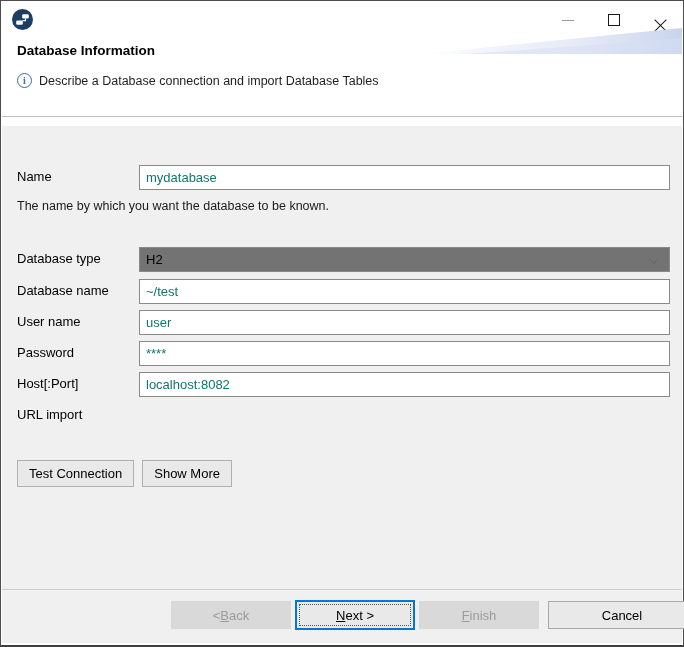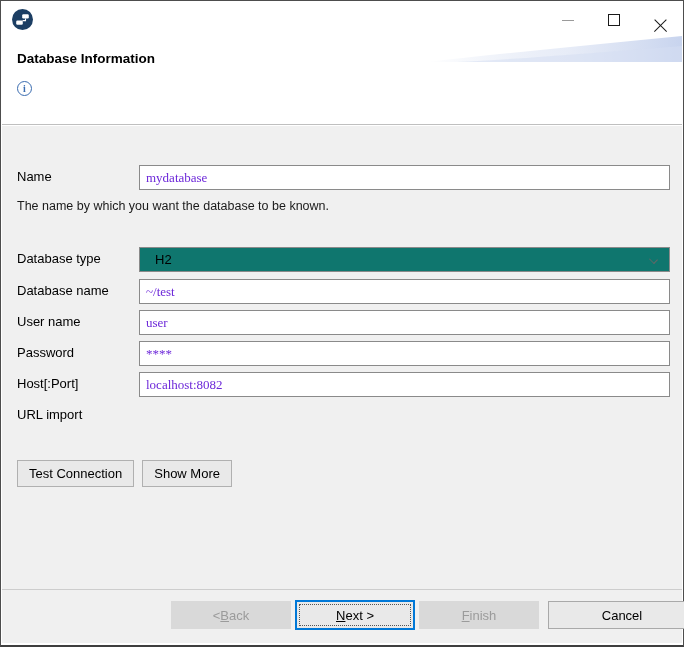--- a/index.html
+++ b/index.html
@@ -28,21 +28,21 @@
   .min-glyph { position:absolute; left:17px; top:19px; width:12px; height:1px; background:#9a9a9a; }
   .max-glyph { position:absolute; left:17px; top:13px; width:12px; height:12px; border:1px solid #1a1a1a; background:transparent; }
   .close-glyph { position:absolute; left:16px; top:18px; width:15px; height:15px; }
   .close-glyph::before, .close-glyph::after {
     content:""; position:absolute; left:-1px; top:6px; width:17px; height:1.4px; background:#1a1a1a;
   }
   .close-glyph::before { transform:rotate(45deg); }
   .close-glyph::after  { transform:rotate(-45deg); }
   
   .wiz-header {
-    position:absolute; top:38px; left:1px; right:1px; height:86px;
+    position:absolute; top:30px; left:1px; right:1px; height:86px;
     background:#ffffff; border-bottom:1px solid #bfbfbf;
   }
   .swoosh { position:absolute; top:-7px; right:0; width:255px; height:30px; pointer-events:none; }
   .wiz-title {
     position:absolute; left:15px; top:12px;
     font-size:13.5px; font-weight:bold; color:#000000;
   }
   .wiz-desc-row { position:absolute; left:15px; top:42px; display:flex; align-items:center; }
   .info-icon {
     width:15px; height:15px; border-radius:50%;
@@ -51,28 +51,28 @@
     display:flex; align-items:center; justify-content:center;
     margin-right:7px; flex:0 0 auto;
   }
   .wiz-desc { font-size:12.5px; color:#1e1e1e; }
   
   .content { position:absolute; top:125px; left:1px; right:1px; bottom:2px; background:#f0f0f0; }
   .field-label { position:absolute; left:15px; font-size:13px; color:#000000; white-space:nowrap; }
   .text-input {
     position:absolute; left:137px; width:531px; height:25px;
     border:1px solid #8a8a8a; background:#ffffff;
-    font-family:Liberation Serif, serif; font-size:13px; color:#6d28d9;
+    font-family:Liberation Sans, sans-serif; font-size:13px; color:#0f766e;
     padding:0 6px; outline:none;
   }
   .help-text { position:absolute; left:15px; font-size:12.5px; color:#1a1a1a; }
   .combo {
     position:absolute; left:137px; width:531px; height:25px;
-    border:1px solid #8a8a8a; background:#0f766e;
-    display:flex; align-items:center; padding:0 15px;
+    border:1px solid #8a8a8a; background:#737373;
+    display:flex; align-items:center; padding:0 6px;
     font-size:13px; color:#000000; cursor:default;
   }
   .combo-chevron {
     position:absolute; right:12px; top:8px;
     width:7px; height:7px;
     border-right:1.4px solid #666666; border-bottom:1.4px solid #666666;
     transform:rotate(45deg) scaleY(0.8);
   }
   .inline-buttons { position:absolute; left:15px; top:334px; display:flex; gap:8px; }
   .std-btn {
@@ -133,20 +133,21 @@
           <stop offset="0.55" stop-color="#dde4f4" stop-opacity="0.7"></stop>
           <stop offset="1" stop-color="#c8d4ee" stop-opacity="1"></stop>
         </linearGradient>
       </defs>
       <path d="M0,30 Q70,22 255,4 L255,30 Z" fill="url(#sw)"></path>
       <path d="M30,30 Q110,26 255,14 L255,30 Z" fill="#d6dff2" opacity="0.55"></path>
     </svg>
     <div class="wiz-title">Database Information</div>
     <div class="wiz-desc-row">
       <span class="info-icon">i</span>
+      <span class="wiz-desc">Describe a Database connection and import Database Tables</span>
     </div>
   </div>
 
   <div class="content">
 
     <label class="field-label" style="top:43px;">Name</label>
     <input class="text-input" style="top: 39px;" type="text" value="mydatabase">
 
     <div class="help-text" style="top:73px;">The name by which you want the database to be known.</div>
 

